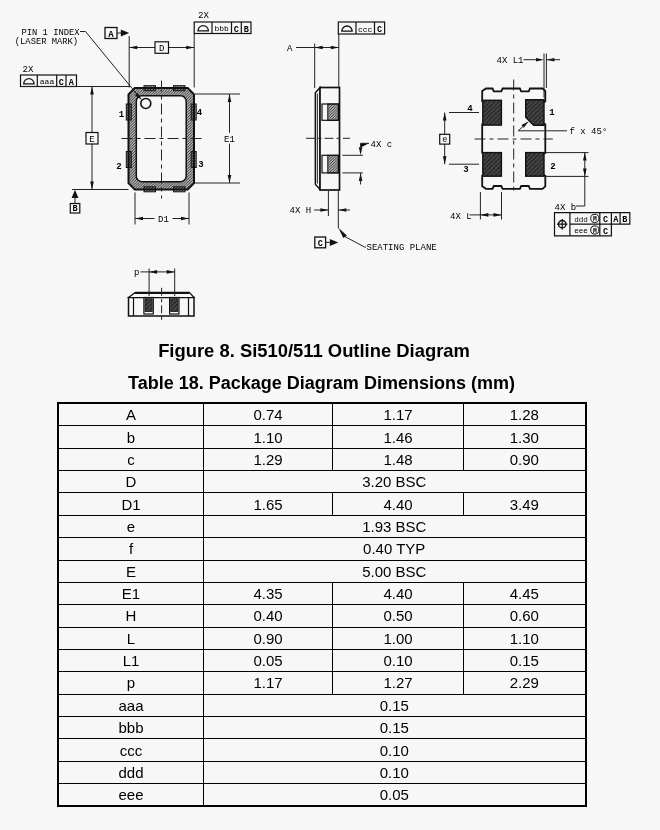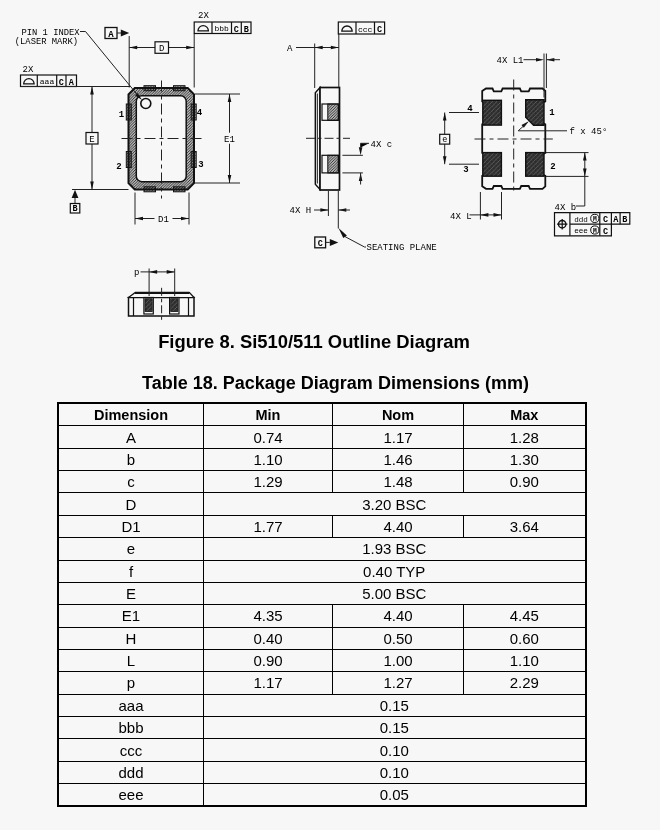--- a/index.html
+++ b/index.html
@@ -310,38 +310,32 @@
 <text x="134" y="275.3" font-size="9">p</text>
 <path d="M140.5,271.9 H149.1" stroke="#222" stroke-width="1"></path>
 <path d="M149.1,271.9 H174.7" stroke="#222" stroke-width="1"></path>
 <polygon points="149.1,271.9 157.1,270.1 157.1,273.7" fill="#111"></polygon>
 <polygon points="174.7,271.9 166.7,270.1 166.7,273.7" fill="#111"></polygon>
 <path d="M149.1,268.5 V296 M174.7,268.5 V296" stroke="#222" stroke-width="1"></path>
 </g>
 </g>
 </svg>
 
-<div class="cap" style="left:0;top:333px;width:628px;font-size:18.4px;">Figure 8. Si510/511 Outline Diagram</div>
-
-<div class="cap" style="left:0;top:374px;width:643px;padding-left:14px;">Table 18. Package Diagram Dimensions (mm)</div>
+<div class="cap" style="left:0;top:342px;width:628px;font-size:18.4px;">Figure 8. Si510/511 Outline Diagram</div>
+
+<div class="cap" style="left:0;top:374px;width:643px;">Table 18. Package Diagram Dimensions (mm)</div>
 
 <table class="dims">
 <colgroup>
       <col style="width:145.5px">
       <col style="width:129px">
       <col style="width:131px">
       <col style="width:122px">
     </colgroup>
 <tbody>
-      <tr>
-        <th>Dimension</th>
-        <th>Min</th>
-        <th>Nom</th>
-        <th>Max</th>
-      </tr>
 <tr>
         <td>A</td>
         <td>0.74</td>
         <td>1.17</td>
         <td>1.28</td>
       </tr>
 <tr>
         <td>b</td>
         <td>1.10</td>
         <td>1.46</td>
@@ -352,23 +346,23 @@
         <td>1.29</td>
         <td>1.48</td>
         <td>0.90</td>
       </tr>
 <tr>
         <td>D</td>
         <td colspan="3">3.20 BSC</td>
       </tr>
 <tr>
         <td>D1</td>
-        <td>1.77</td>
+        <td>1.65</td>
         <td>4.40</td>
-        <td>3.64</td>
+        <td>3.49</td>
       </tr>
 <tr>
         <td>e</td>
         <td colspan="3">1.93 BSC</td>
       </tr>
 <tr>
         <td>f</td>
         <td colspan="3">0.40 TYP</td>
       </tr>
 <tr>
@@ -387,20 +381,26 @@
         <td>0.50</td>
         <td>0.60</td>
       </tr>
 <tr>
         <td>L</td>
         <td>0.90</td>
         <td>1.00</td>
         <td>1.10</td>
       </tr>
 <tr>
+        <td>L1</td>
+        <td>0.05</td>
+        <td>0.10</td>
+        <td>0.15</td>
+      </tr>
+<tr>
         <td>p</td>
         <td>1.17</td>
         <td>1.27</td>
         <td>2.29</td>
       </tr>
 <tr>
         <td>aaa</td>
         <td colspan="3">0.15</td>
       </tr>
 <tr>

